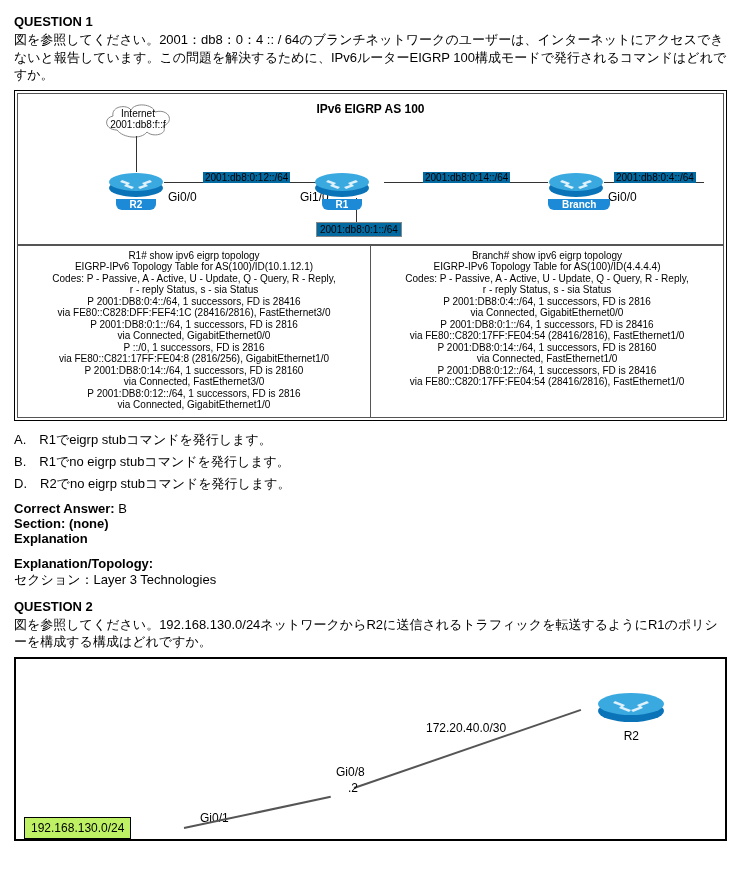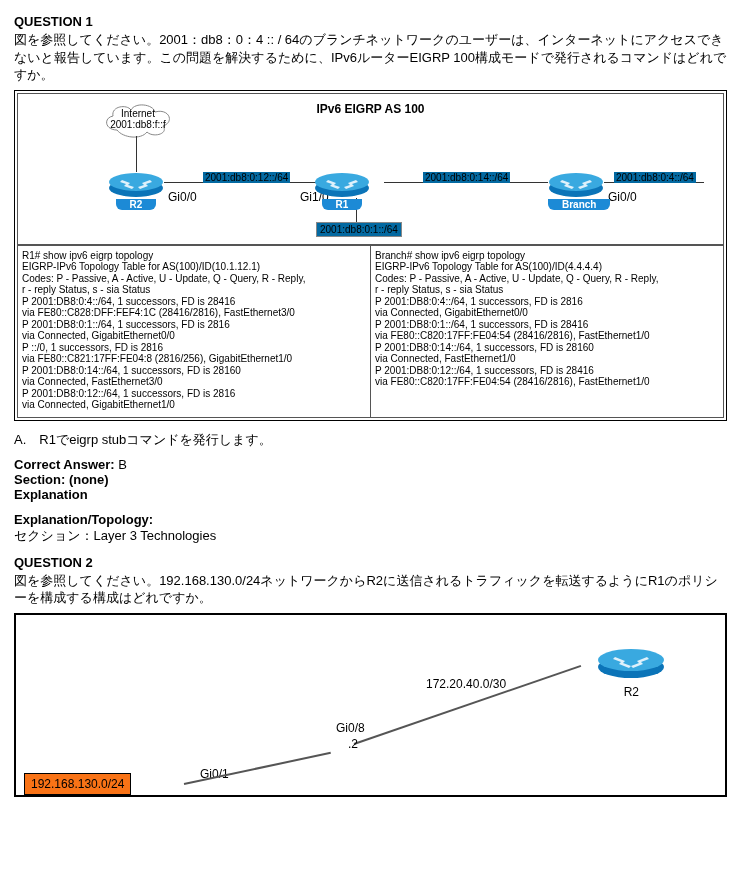--- a/index.html
+++ b/index.html
@@ -101,20 +101,21 @@
   .net-label {
     position: absolute;
     font-size: 10px;
     background: #0369a1;
     padding: 0 2px;
     z-index: 2;
   }
   .cli-row {
     display: flex;
     border-top: 1px solid #555;
+    text-align: center;
   }
   .cli-cell {
     flex: 1;
     border: 1px solid #555;
     border-top: none;
     font-size: 10px;
     font-family: Arial, sans-serif;
     padding: 4px 4px 6px 4px;
     line-height: 1.15;
     white-space: pre-line;
@@ -149,21 +150,21 @@
     background: #555;
     transform-origin: left center;
   }
   .ex2-textbox {
     position: absolute;
     bottom: 0px;
     left: 8px;
     border: 1px solid #000;
     font-size: 12px;
     padding: 3px 6px;
-    background: #f97316;
+    background: #bef264;
   }
 </style>
 </head>
 <body>
 
 <div class="q-heading">QUESTION 1</div>
 <div class="q-text">図を参照してください。2001：db8：0：4 :: / 64のブランチネットワークのユーザーは、インターネットにアクセスできないと報告しています。この問題を解決するために、IPv6ルーターEIGRP 100構成モードで発行されるコマンドはどれですか。</div>
 
 <div class="exhibit-wrap">
   <div class="topo-box">
@@ -251,20 +252,22 @@
           via FE80::C820:17FF:FE04:54 (28416/2816), FastEthernet1/0
 P 2001:DB8:0:14::/64, 1 successors, FD is 28160
           via Connected, FastEthernet1/0
 P 2001:DB8:0:12::/64, 1 successors, FD is 28416
           via FE80::C820:17FF:FE04:54 (28416/2816), FastEthernet1/0</div>
   </div>
 </div>
 
 <div class="choices">
   <div>A.　R1でeigrp stubコマンドを発行します。</div>
+  <div>B.　R1でno eigrp stubコマンドを発行します。</div>
+  <div>D.　R2でno eigrp stubコマンドを発行します。</div>
 </div>
 
 <div>
   <span class="bold-label">Correct Answer:</span><span> B</span>
 </div>
 <div class="bold-label">Section: (none)</div>
 <div class="bold-label">Explanation</div>
 
 <div class="section-gap"></div>
 

